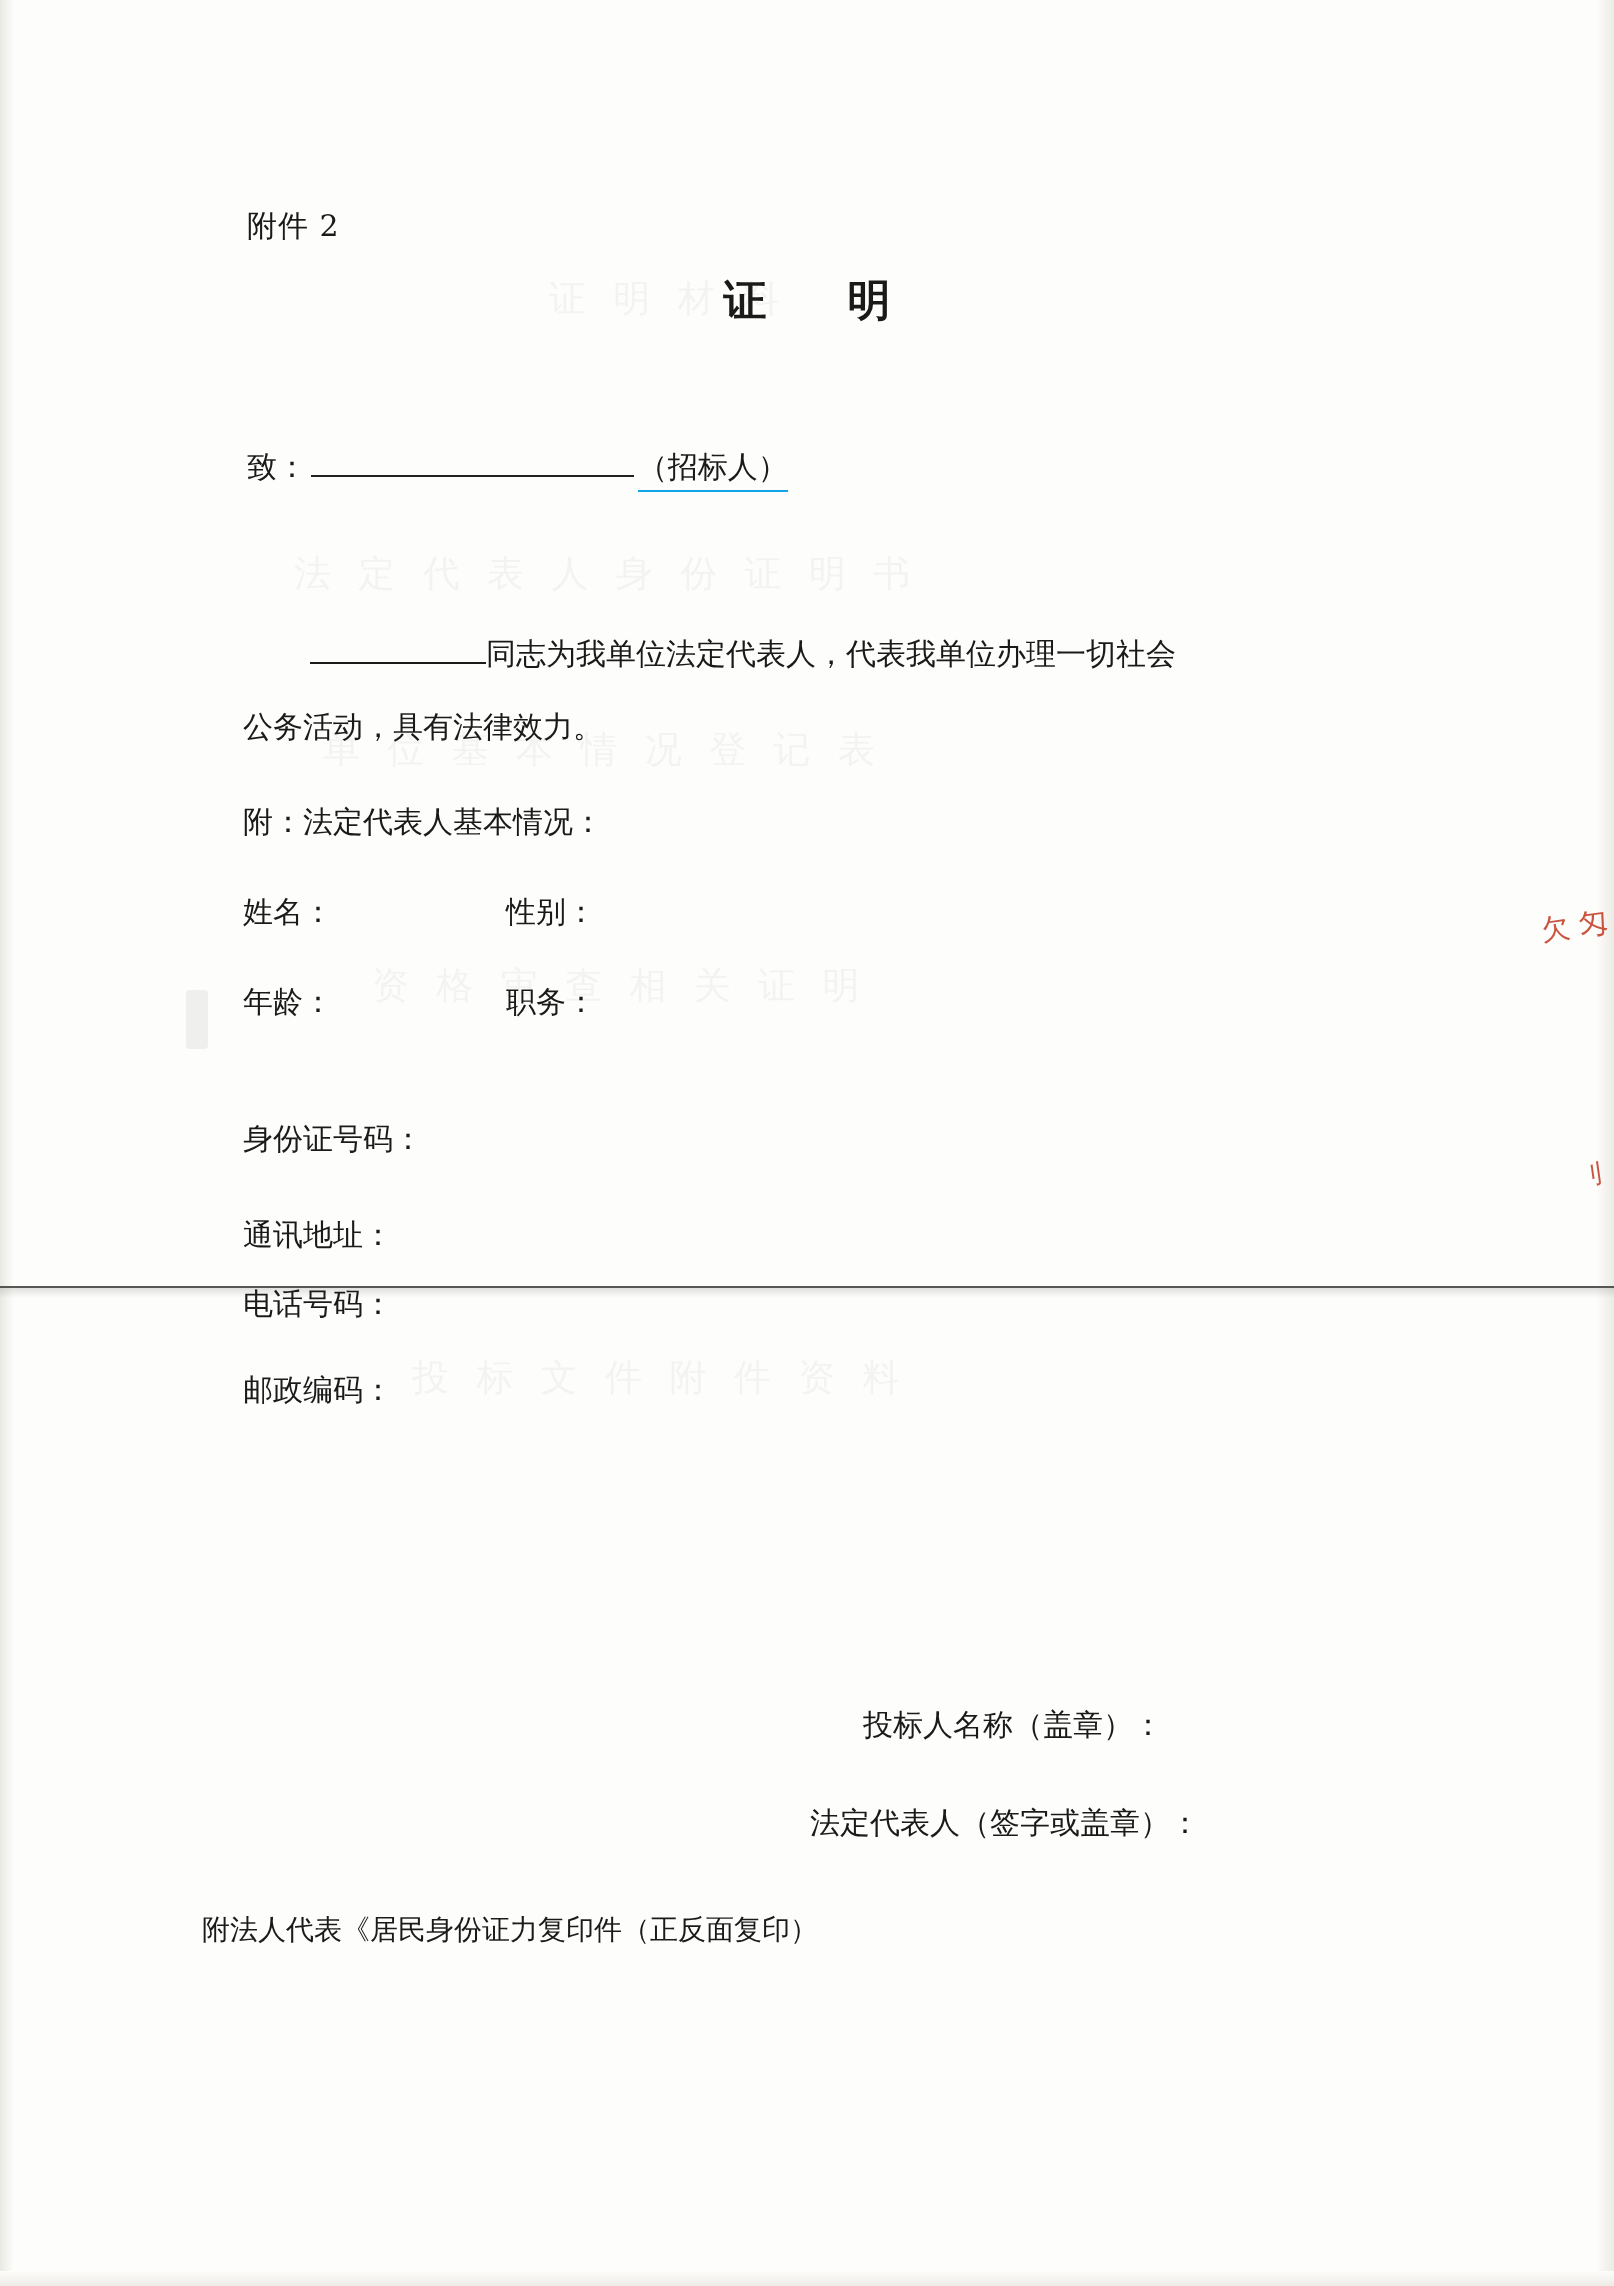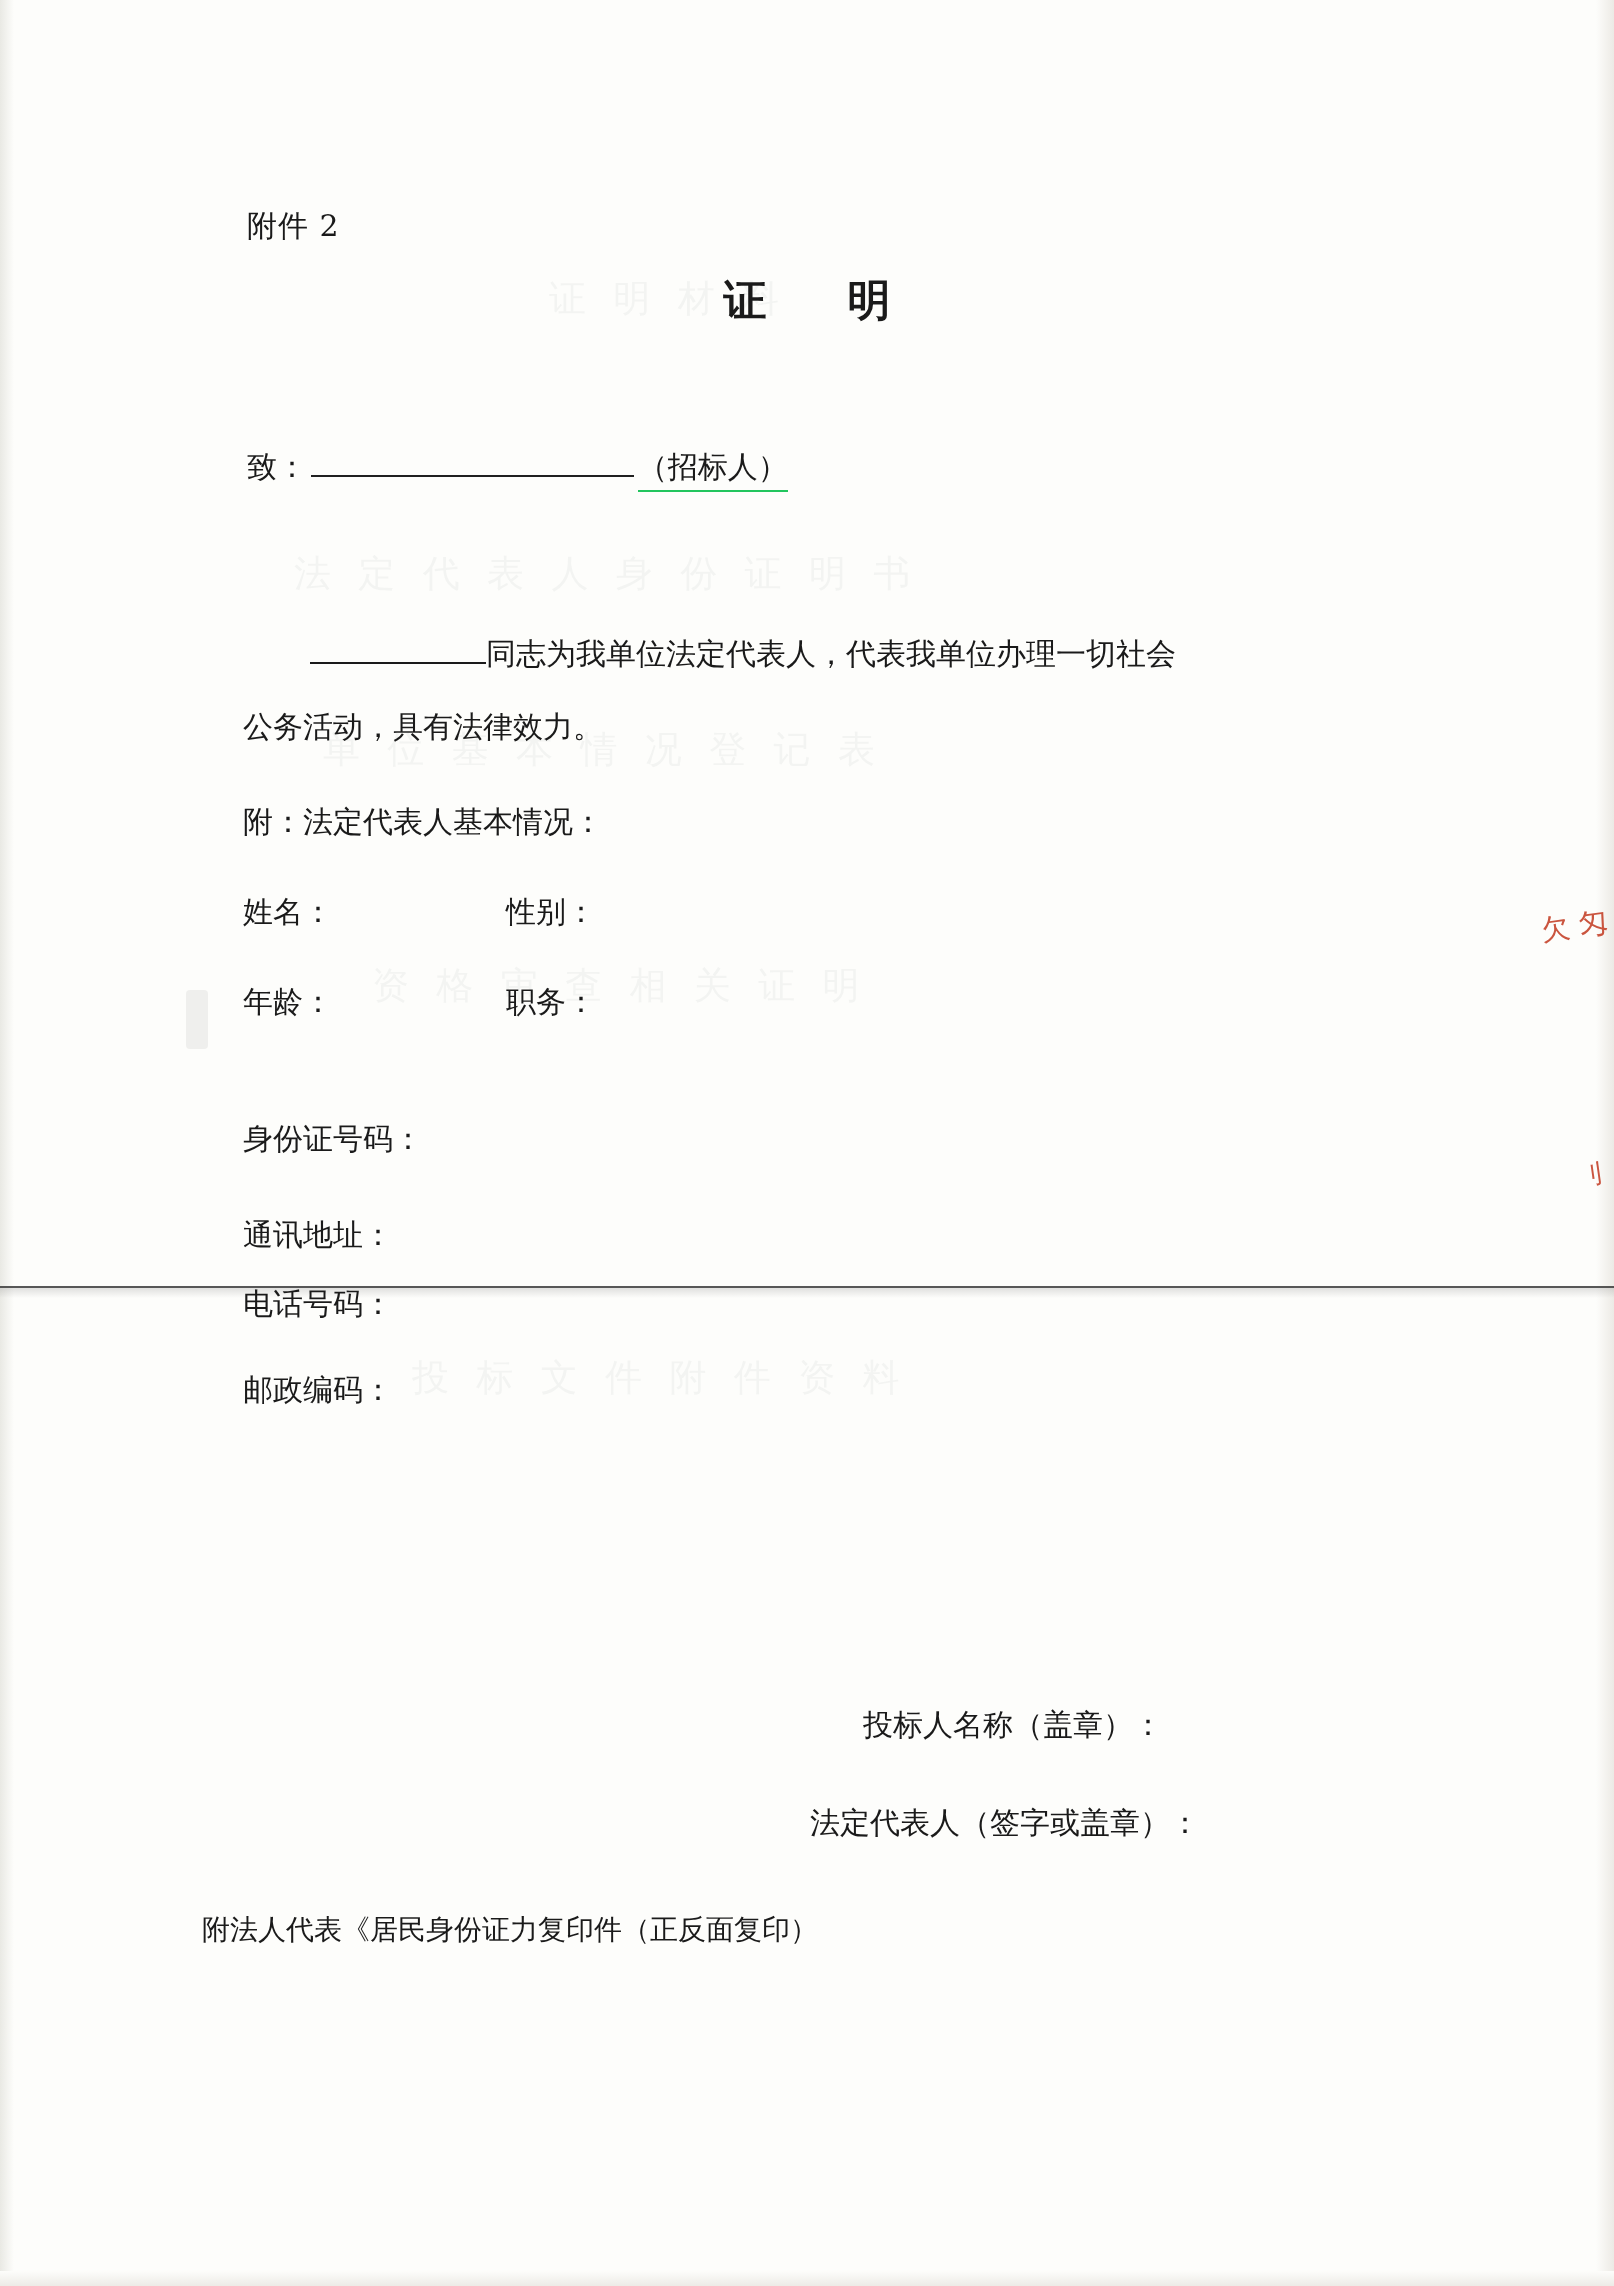--- a/index.html
+++ b/index.html
@@ -84,21 +84,21 @@
     align-items: baseline;
   }
   .to-line .blank {
     display: inline-block;
     width: 323px;
     border-bottom: 2px solid #202020;
     height: 29px;
     margin: 0 3.9px;
   }
   .to-line .paren {
-    border-bottom: 2px solid #22c55e;
+    border-bottom: 2px solid #0ea5e9;
     padding-bottom: 2px;
   }
 
   .para {
     position: absolute;
     left: 243px;
     width: 1157px;
     font-size: 30px;
     line-height: 73px;
   }

